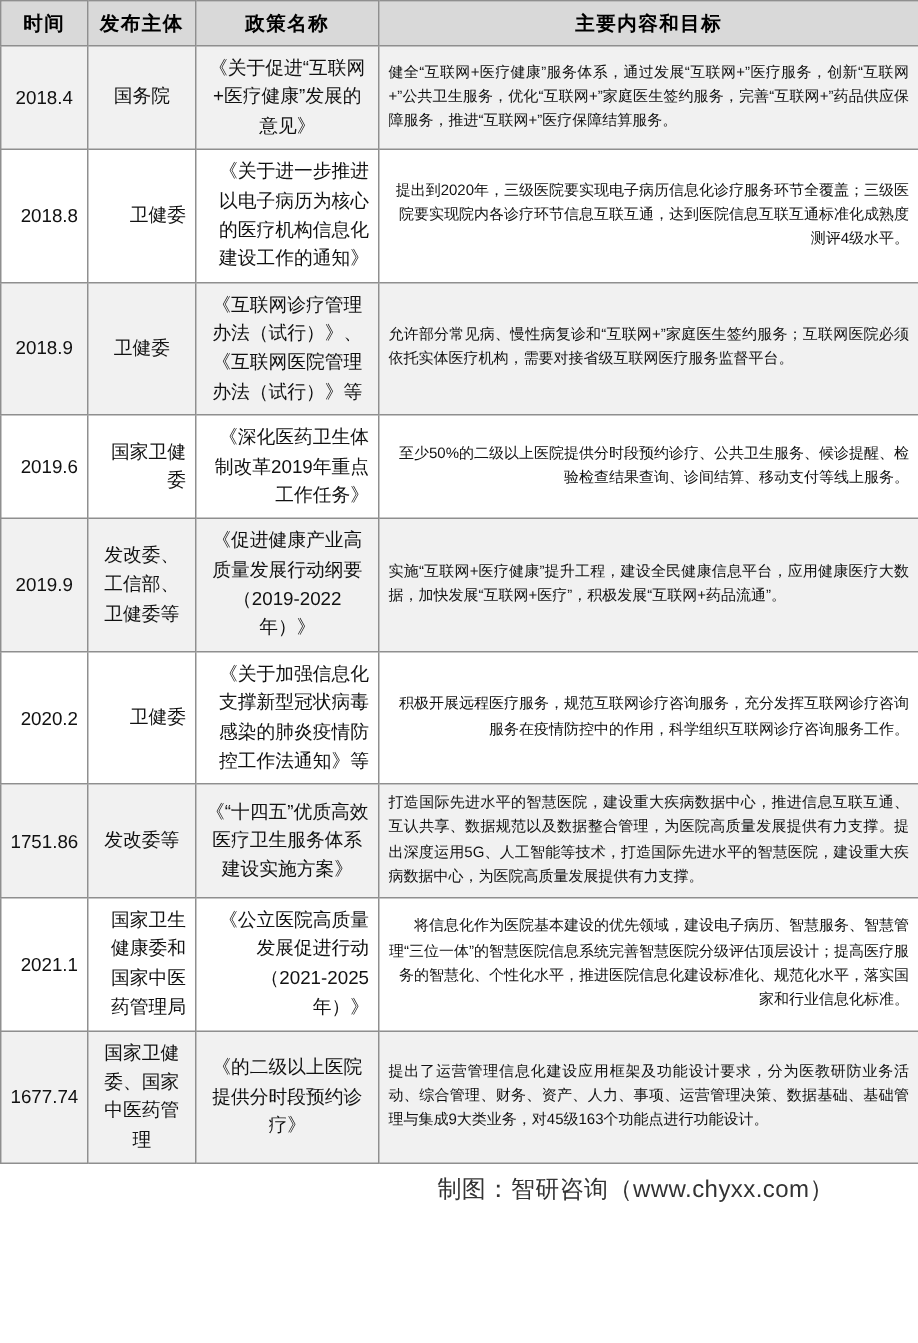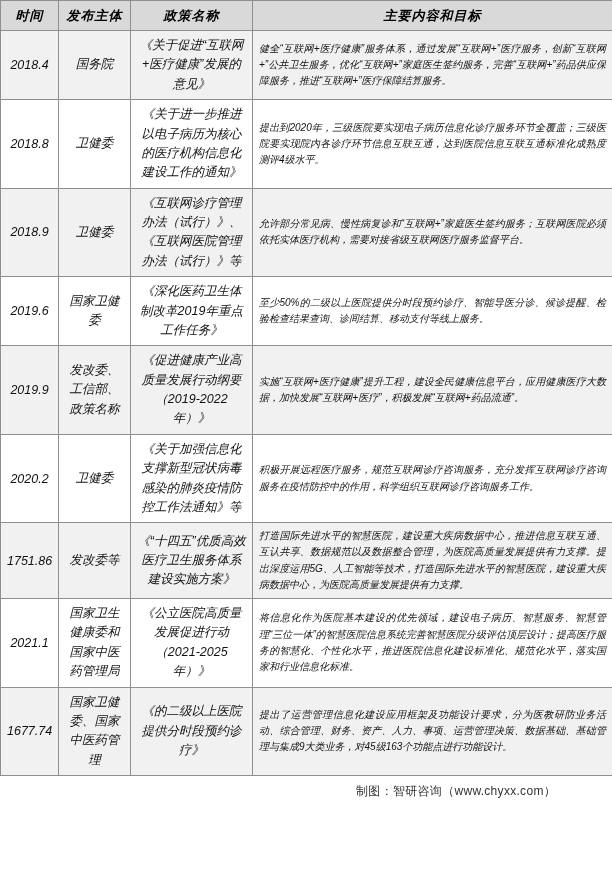--- a/index.html
+++ b/index.html
@@ -23,21 +23,20 @@
     border-collapse: collapse;
     width: 612px;
     table-layout: fixed;
   }
   table.policy-table th,
   table.policy-table td {
     border: 1px solid #8f8f8f;
     vertical-align: middle;
     padding: 5px 6px;
     box-sizing: border-box;
-    font-style: italic;
   }
   table.policy-table th {
     background: #d9d9d9;
     font-size: 13px;
     font-weight: bold;
     text-align: center;
     height: 30px;
     letter-spacing: 1px;
     color: #000;
   }
@@ -71,26 +70,27 @@
     font-size: 10px;
     line-height: 1.62;
     color: #111;
     padding: 6px 8px;
   }
   tr.zebra td {
     background: #f1f1f1;
   }
   tr.plain td {
     background: #ffffff;
+    text-align: right;
   }
   .footer {
     width: 564px;
     box-sizing: border-box;
     text-align: right;
-    font-size: 12px;
+    font-size: 16px;
     color: #333;
     padding: 7px 8px 6px 0;
     letter-spacing: 0.3px;
   }
 </style>
 </head>
 <body>
 
 <div class="page">
   <table class="policy-table">
@@ -124,25 +124,25 @@
       <tr class="zebra">
         <td class="time-cell">2018.9</td>
         <td class="org-cell">卫健委</td>
         <td class="name-cell">《互联网诊疗管理办法（试行）》、《互联网医院管理办法（试行）》等</td>
         <td class="body-cell">允许部分常见病、慢性病复诊和“互联网+”家庭医生签约服务；互联网医院必须依托实体医疗机构，需要对接省级互联网医疗服务监督平台。</td>
       </tr>
       <tr class="plain">
         <td class="time-cell">2019.6</td>
         <td class="org-cell">国家卫健委</td>
         <td class="name-cell">《深化医药卫生体制改革2019年重点工作任务》</td>
-        <td class="body-cell">至少50%的二级以上医院提供分时段预约诊疗、智能导医分诊、候诊提醒、检验检查结果查询、诊间结算、移动支付等线上服务。</td>
+        <td class="body-cell">至少50%的二级以上医院提供分时段预约诊疗、公共卫生服务、候诊提醒、检验检查结果查询、诊间结算、移动支付等线上服务。</td>
       </tr>
       <tr class="zebra">
         <td class="time-cell">2019.9</td>
-        <td class="org-cell">发改委、工信部、政策名称</td>
+        <td class="org-cell">发改委、工信部、卫健委等</td>
         <td class="name-cell">《促进健康产业高质量发展行动纲要（2019-2022年）》</td>
         <td class="body-cell">实施“互联网+医疗健康”提升工程，建设全民健康信息平台，应用健康医疗大数据，加快发展“互联网+医疗”，积极发展“互联网+药品流通”。</td>
       </tr>
       <tr class="plain">
         <td class="time-cell">2020.2</td>
         <td class="org-cell">卫健委</td>
         <td class="name-cell">《关于加强信息化支撑新型冠状病毒感染的肺炎疫情防控工作法通知》等</td>
         <td class="body-cell">积极开展远程医疗服务，规范互联网诊疗咨询服务，充分发挥互联网诊疗咨询服务在疫情防控中的作用，科学组织互联网诊疗咨询服务工作。</td>
       </tr>
       <tr class="zebra">

